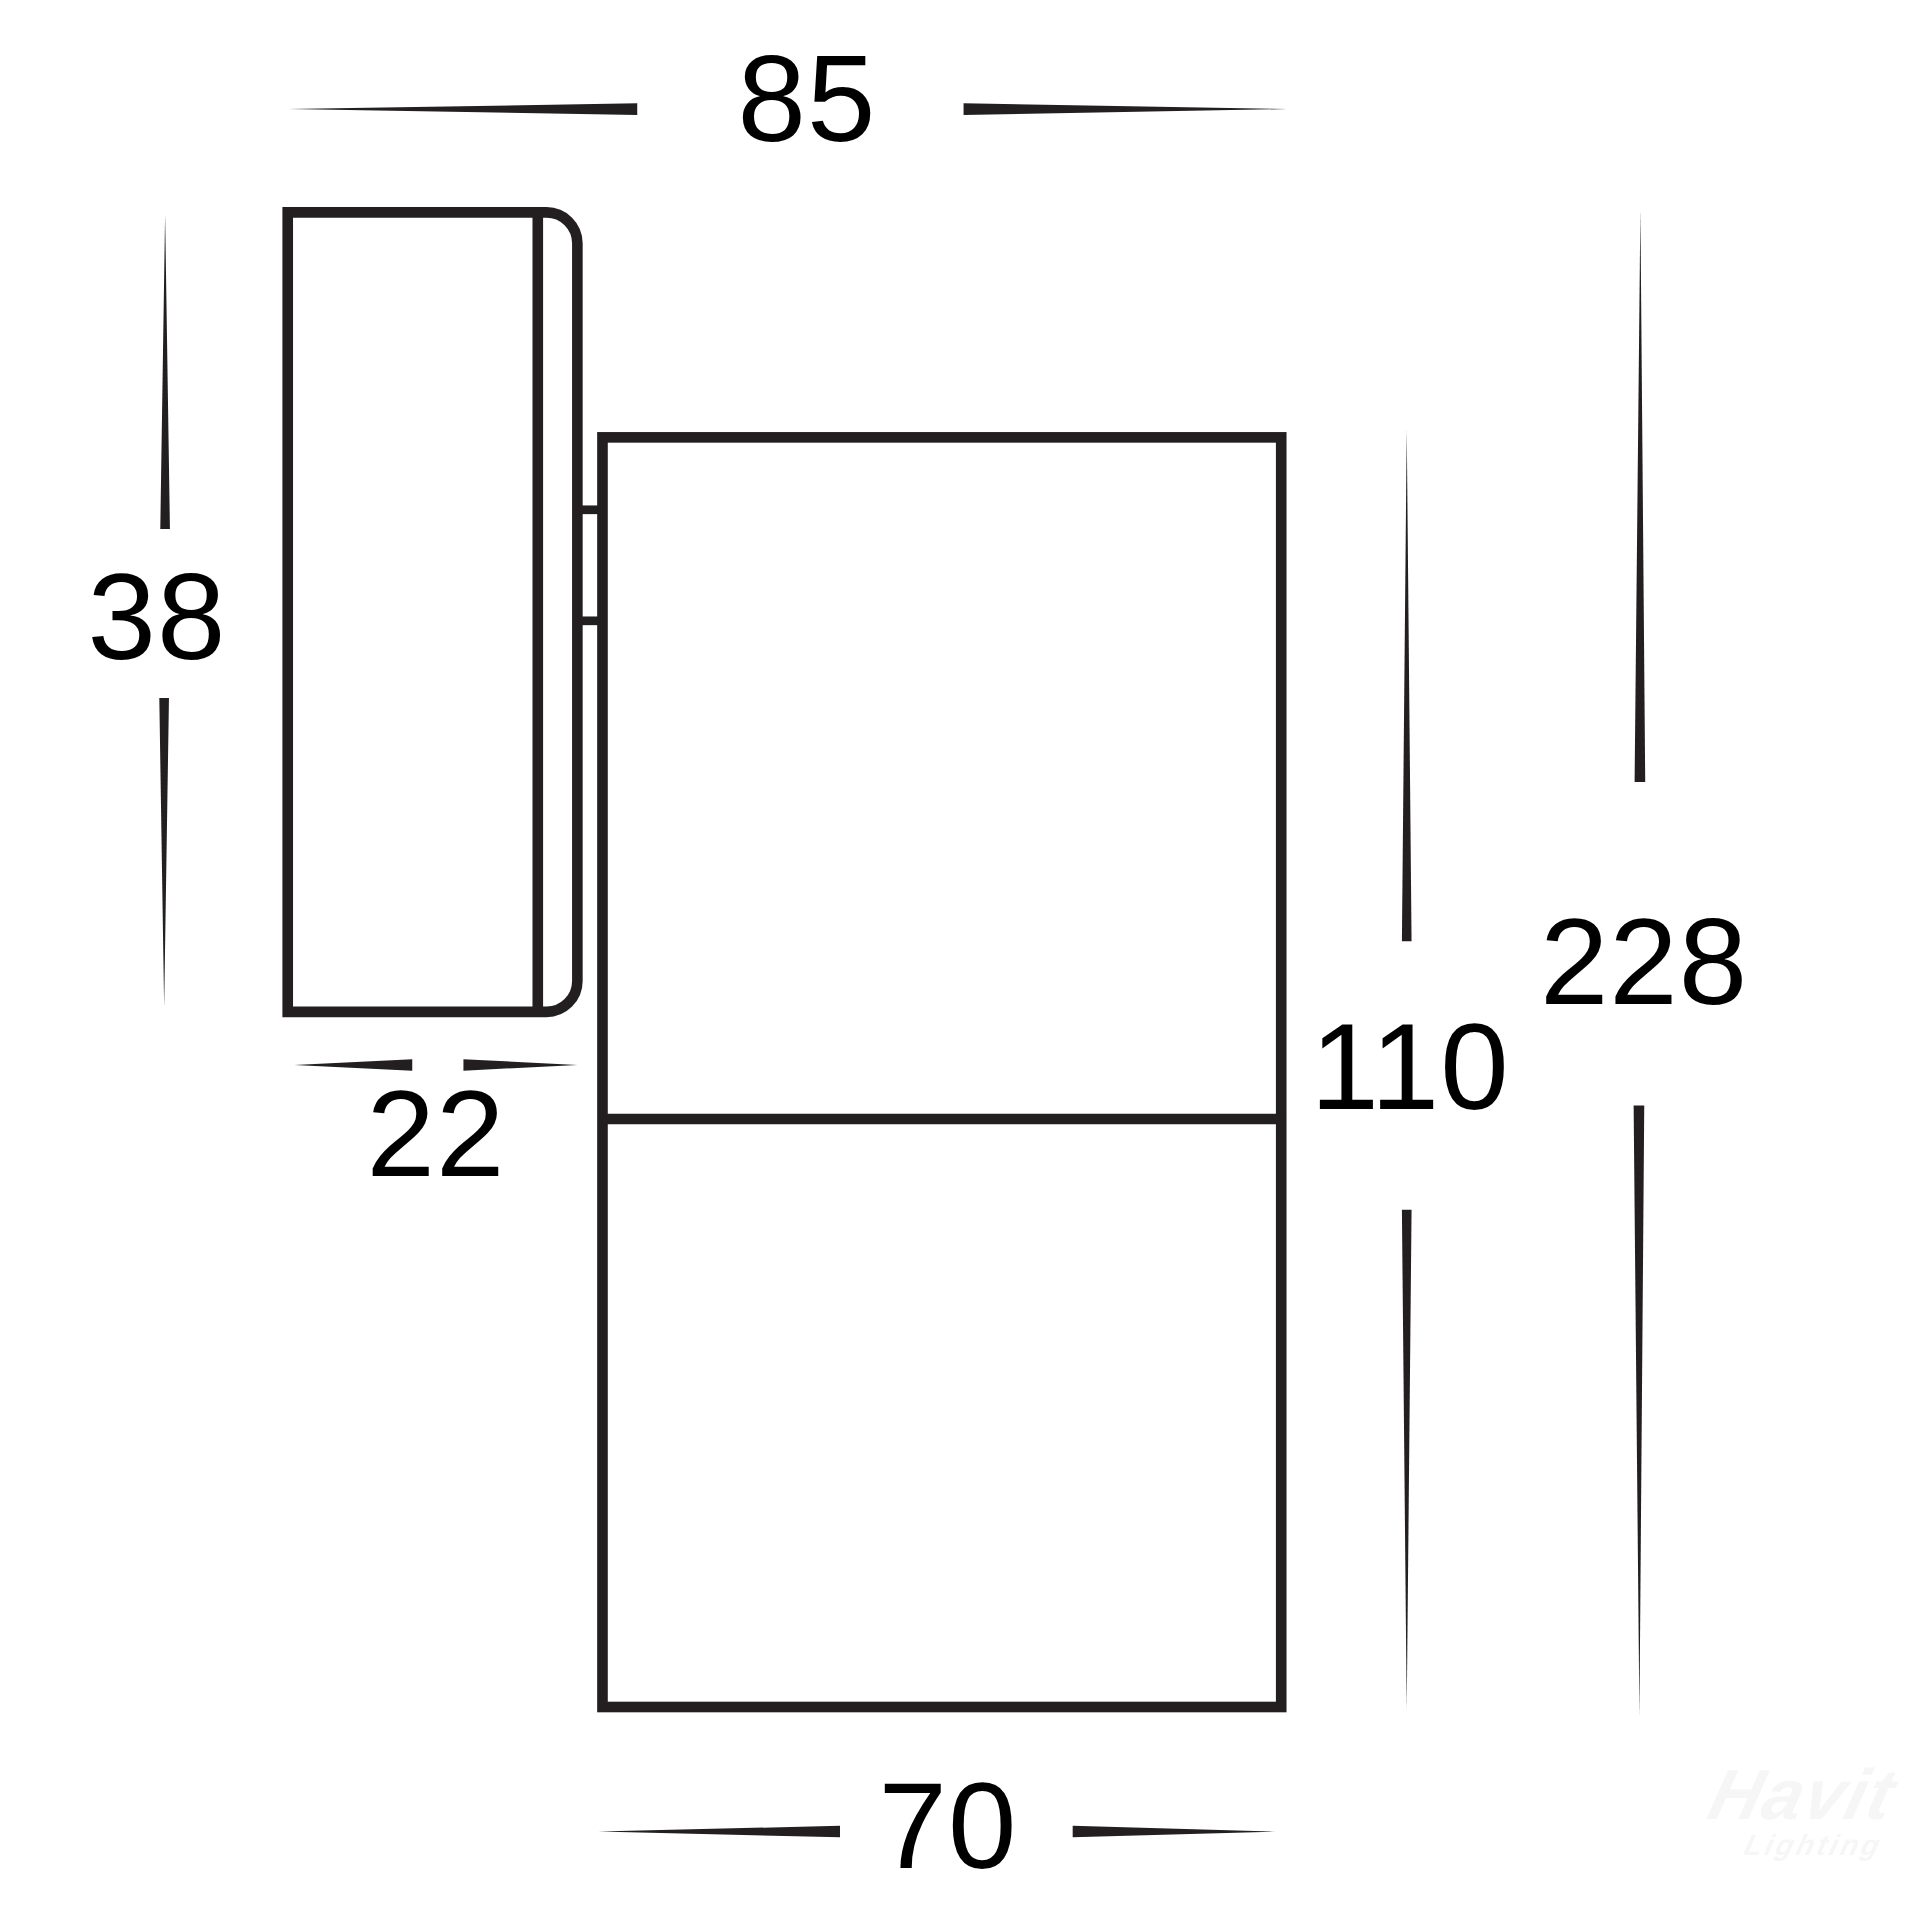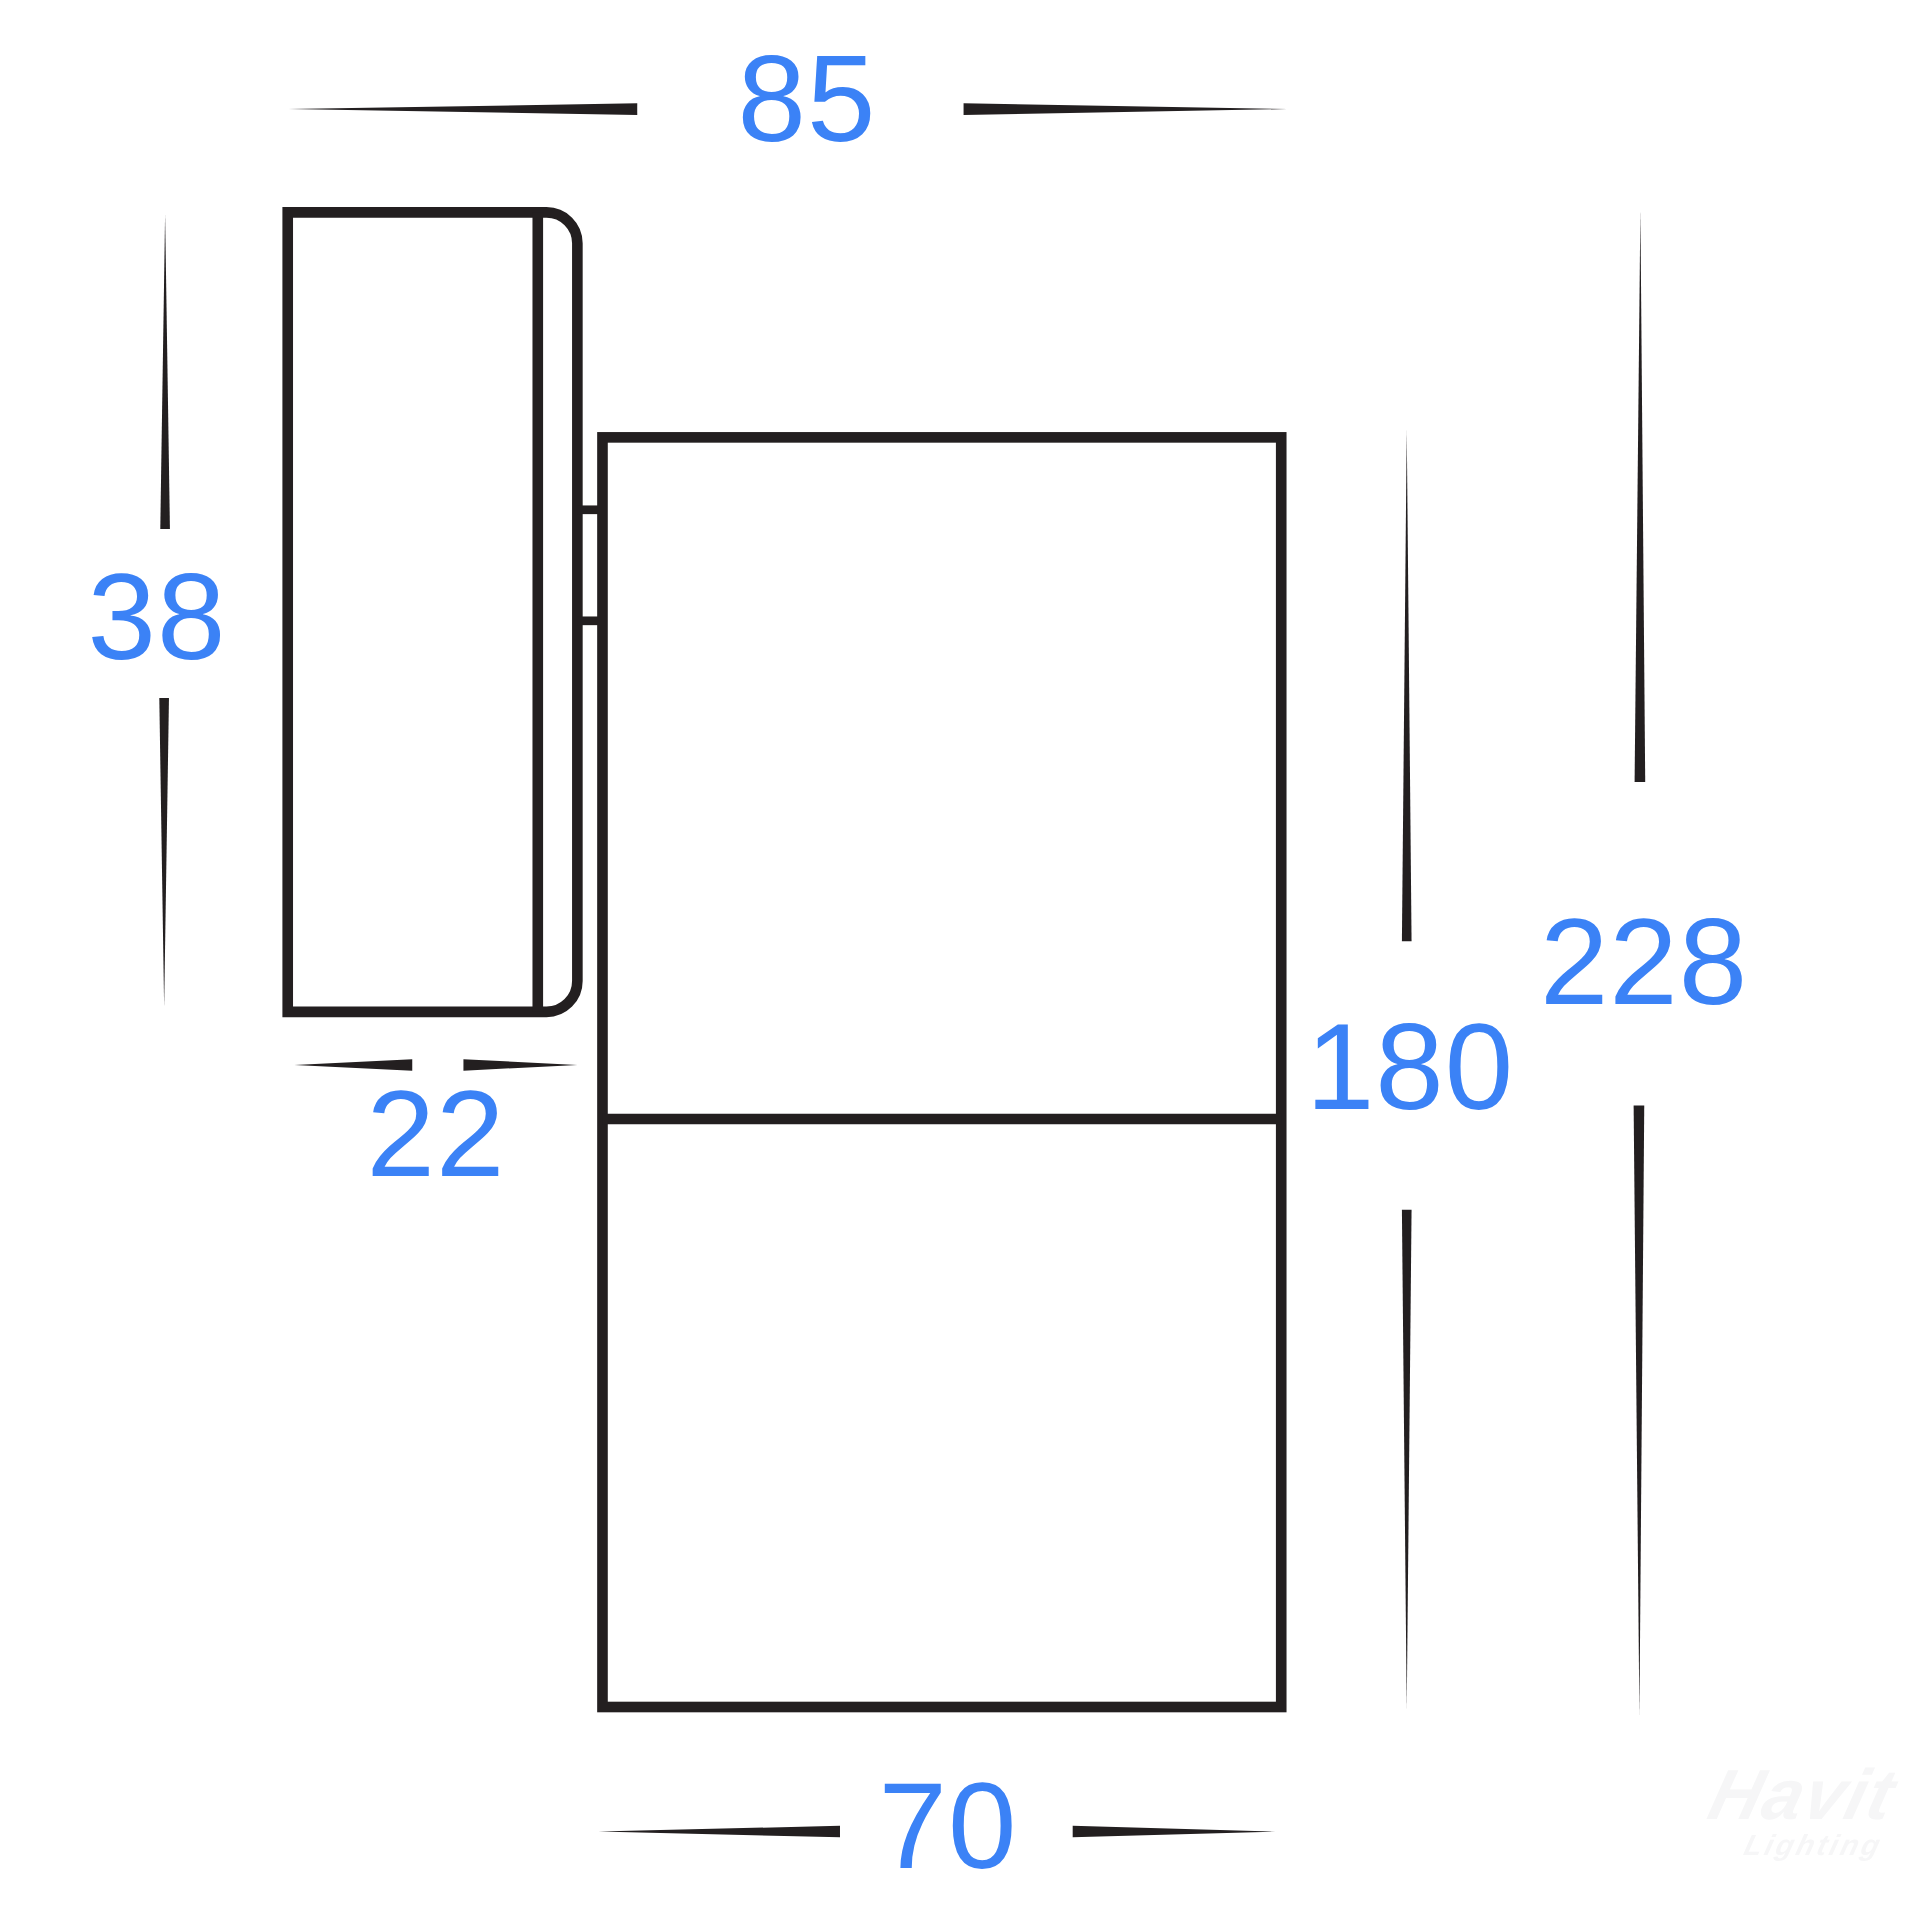--- a/index.html
+++ b/index.html
@@ -20,21 +20,21 @@
     left: 0;
     top: 0;
     width: 1931px;
     height: 1931px;
   }
   .dim-label {
     position: absolute;
     transform: translate(-50%, -50%);
     font-size: 123px;
     line-height: 1;
-    color: #3b82f6;
+    color: #000000;
     letter-spacing: 1px;
     white-space: nowrap;
   }
   .label-85  { left: 807px;  top: 98px;  }
   .label-68  { left: 157px;  top: 616px;  }
   .label-22  { left: 436px;  top: 1133px; }
   .label-110 { left: 1410px; top: 1066px; }
   .label-125 { left: 1644px; top: 961px;  }
   .label-60  { left: 948px;  top: 1825px; }
   .watermark {
@@ -99,21 +99,21 @@
       <polygon points="1692,1145 1703,1145 1698,1777"></polygon>
 
       <polygon points="620,1897 870,1891 870,1903"></polygon>
       <polygon points="1321,1897 1111,1891 1111,1903"></polygon>
     </g>
   </svg>
 
   <div class="dim-label label-85">85</div>
   <div class="dim-label label-68">38</div>
   <div class="dim-label label-22">22</div>
-  <div class="dim-label label-110">180</div>
+  <div class="dim-label label-110">110</div>
   <div class="dim-label label-125">228</div>
   <div class="dim-label label-60">70</div>
 
   <div class="watermark">
     <div class="brand">Havit</div>
     <div class="sub">Lighting</div>
   </div>
 
 </div>
 

